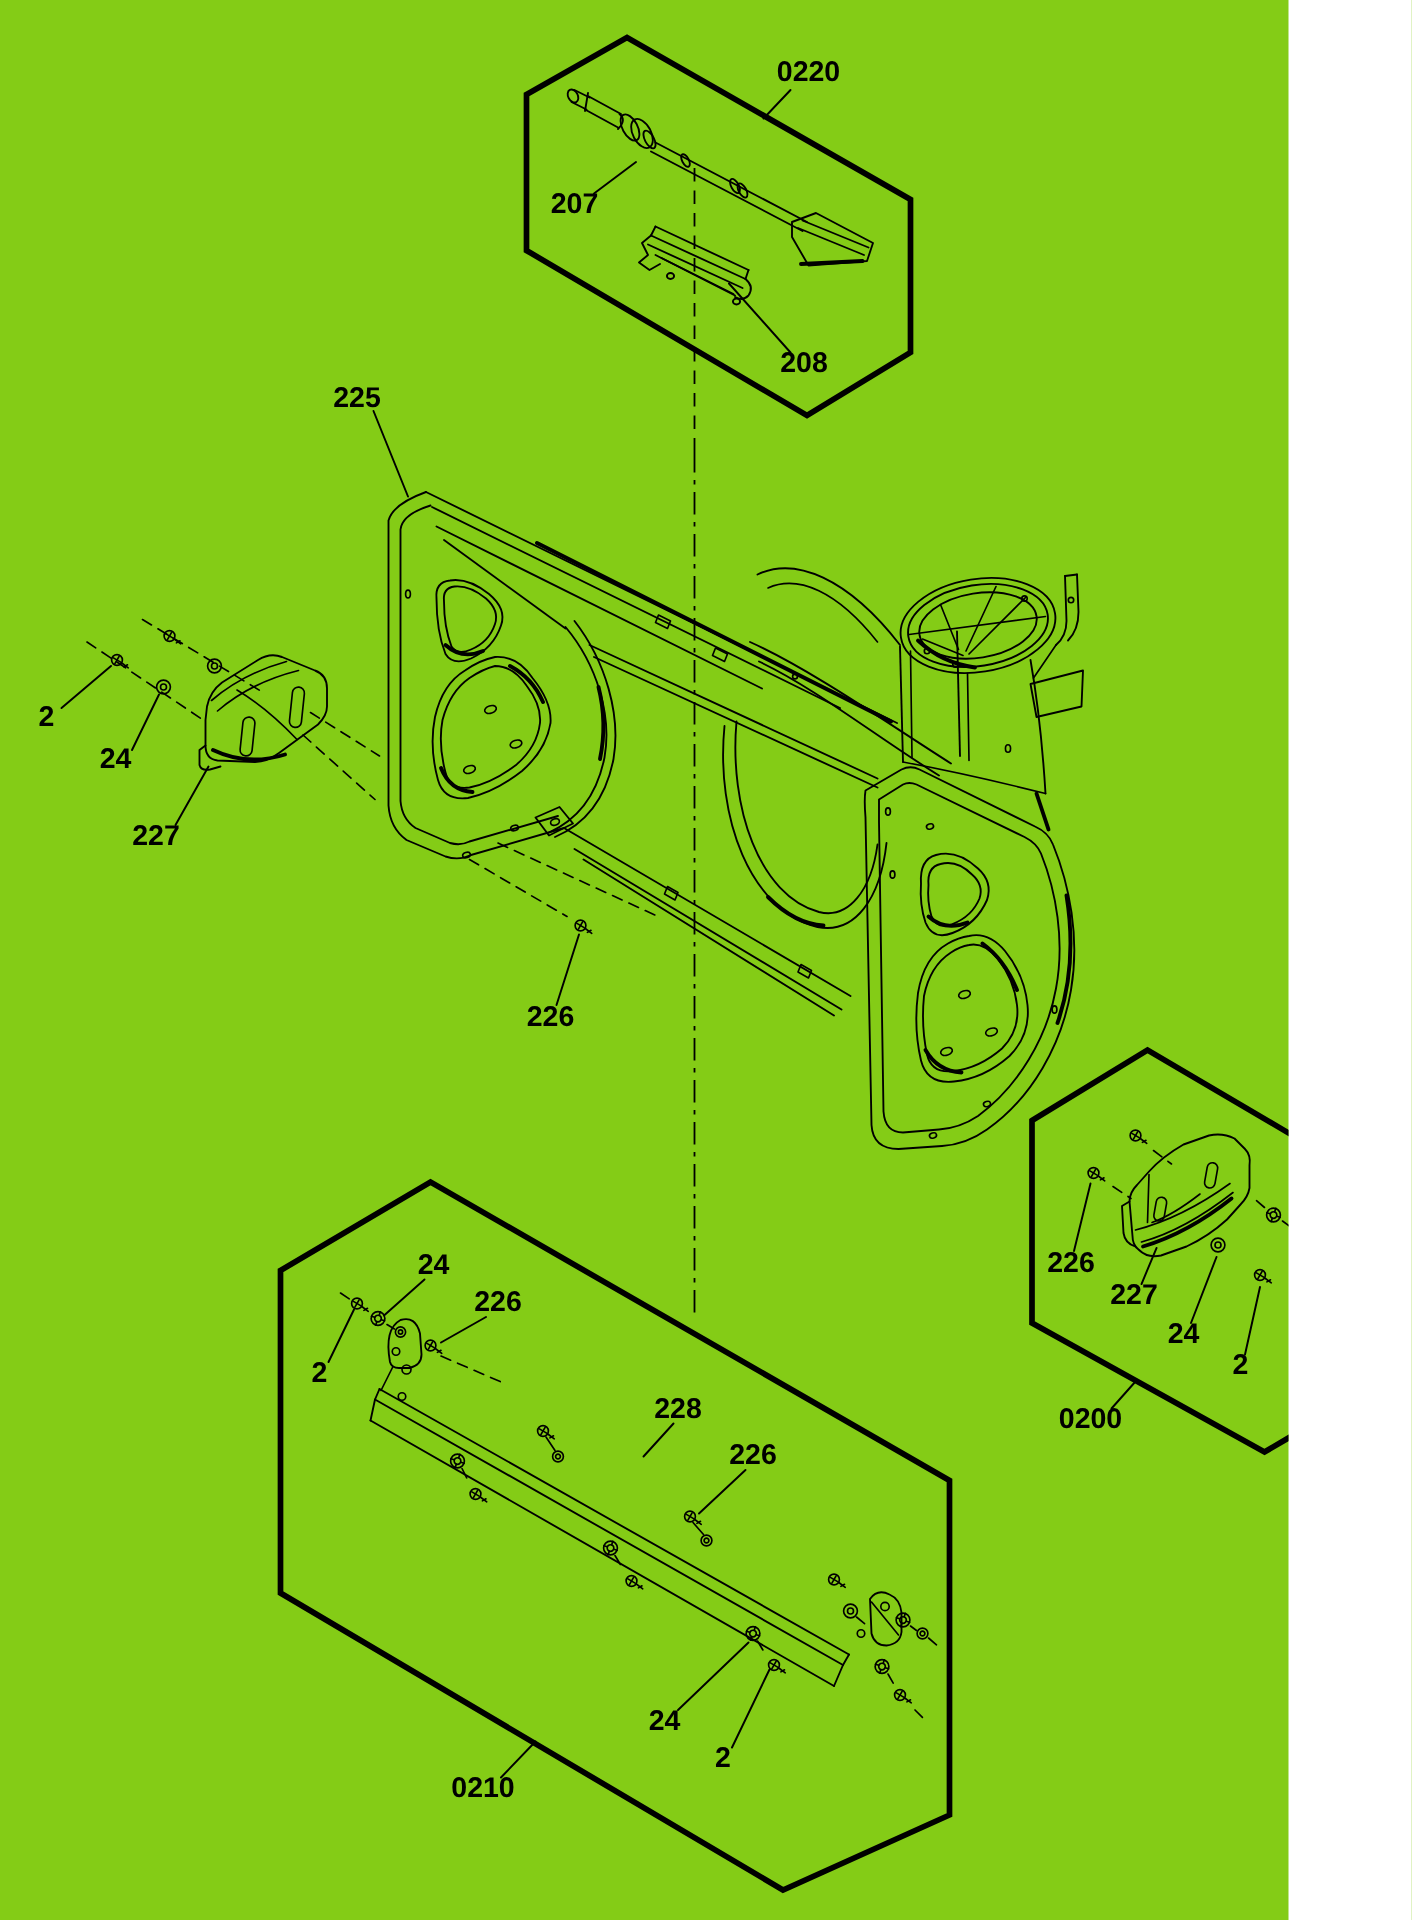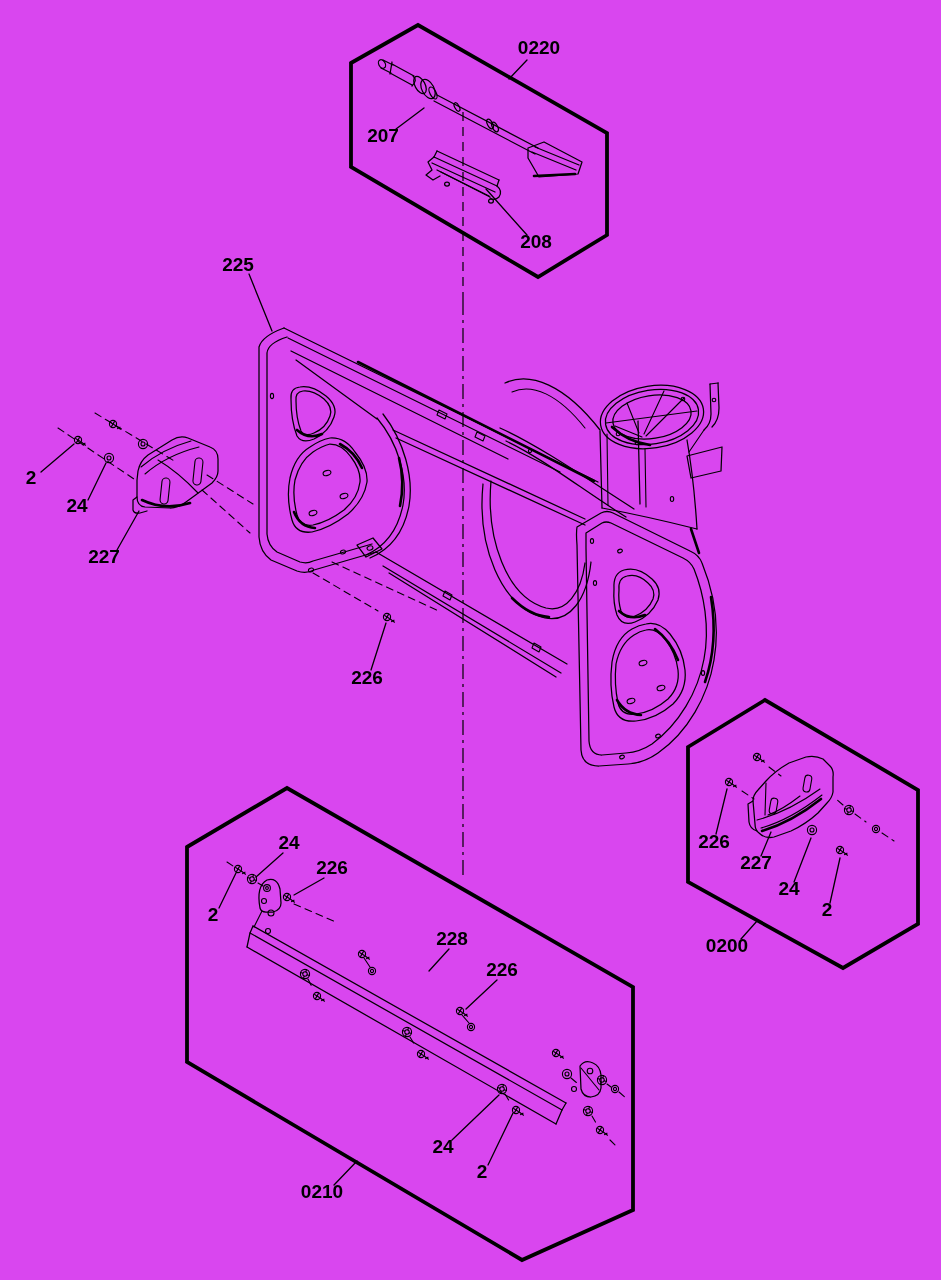--- a/index.html
+++ b/index.html
@@ -1,16 +1,16 @@
 <!DOCTYPE html>
 <html><head>
 <meta charset="utf-8">
 <style>
   html,body{margin:0;padding:0;background:#fff;}
-  .stage{position:relative;width:941px;height:1280px;background:#d946ef;overflow:hidden;}
+  .stage{position:relative;width:859px;height:1280px;background:#84cc16;overflow:hidden;}
   svg{display:block;}
   .callout{font-family:"Liberation Sans","DejaVu Sans",sans-serif;font-weight:700;font-size:19px;fill:#000;}
   .ln{stroke:#000;fill:none;stroke-width:1.25;stroke-linecap:round;stroke-linejoin:round;}
   .ln2{stroke:#000;fill:none;stroke-width:1.1;stroke-linecap:round;stroke-linejoin:round;}
   .hv{stroke:#000;fill:none;stroke-width:2.6;stroke-linecap:round;}
   .border{stroke:#000;fill:none;stroke-width:3.8;stroke-linejoin:miter;}
   .leader{stroke:#000;fill:none;stroke-width:1.3;stroke-linecap:round;}
   .dash{stroke:#000;fill:none;stroke-width:1.1;stroke-dasharray:7 5;stroke-linecap:round;}
   .cdash{stroke:#000;fill:none;stroke-width:1.2;}
 </style>

